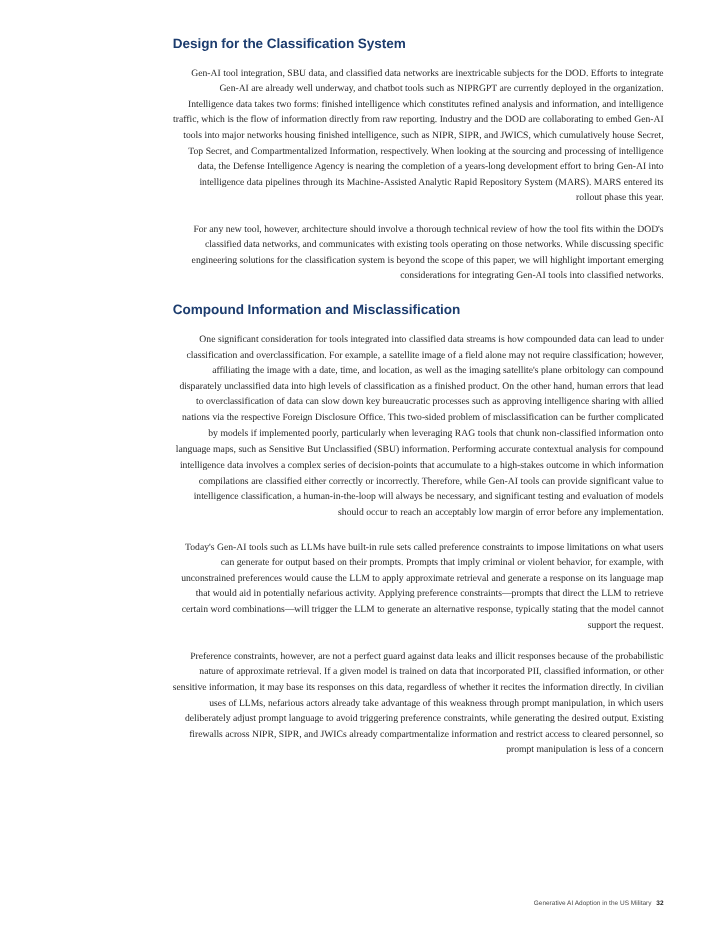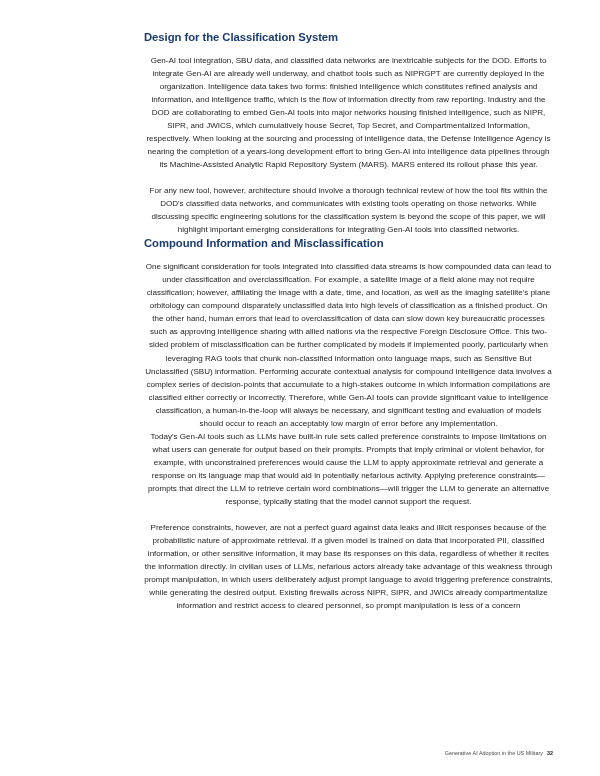--- a/index.html
+++ b/index.html
@@ -35,38 +35,38 @@
     font-family: "Liberation Sans", sans-serif;
     font-size: 11.3px;
     line-height: 14px;
     font-weight: bold;
     color: #1c3c6e;
     margin: 0 0 10px 0;
     letter-spacing: -0.05px;
   }
 
   .block + .block {
-    margin-top: 0;
+    margin-top: 16px;
   }
 
   .heading-block {
     margin-top: 22px;
   }
 
   .heading-block:first-child {
     margin-top: 0;
   }
 
   p.body-par {
-    font-family: Liberation Sans, sans-serif;
+    font-family: Liberation Serif, serif;
     font-size: 8.05px;
     line-height: 13.05px;
     color: #262626;
     margin: 0 0 12.6px 0;
-    text-align: center;
+    text-align: right;
     letter-spacing: -0.01px;
     word-spacing: 0.1px;
   }
 
   p.body-par:last-child {
     margin-bottom: 0;
   }
 
   .footer {
     position: absolute;

